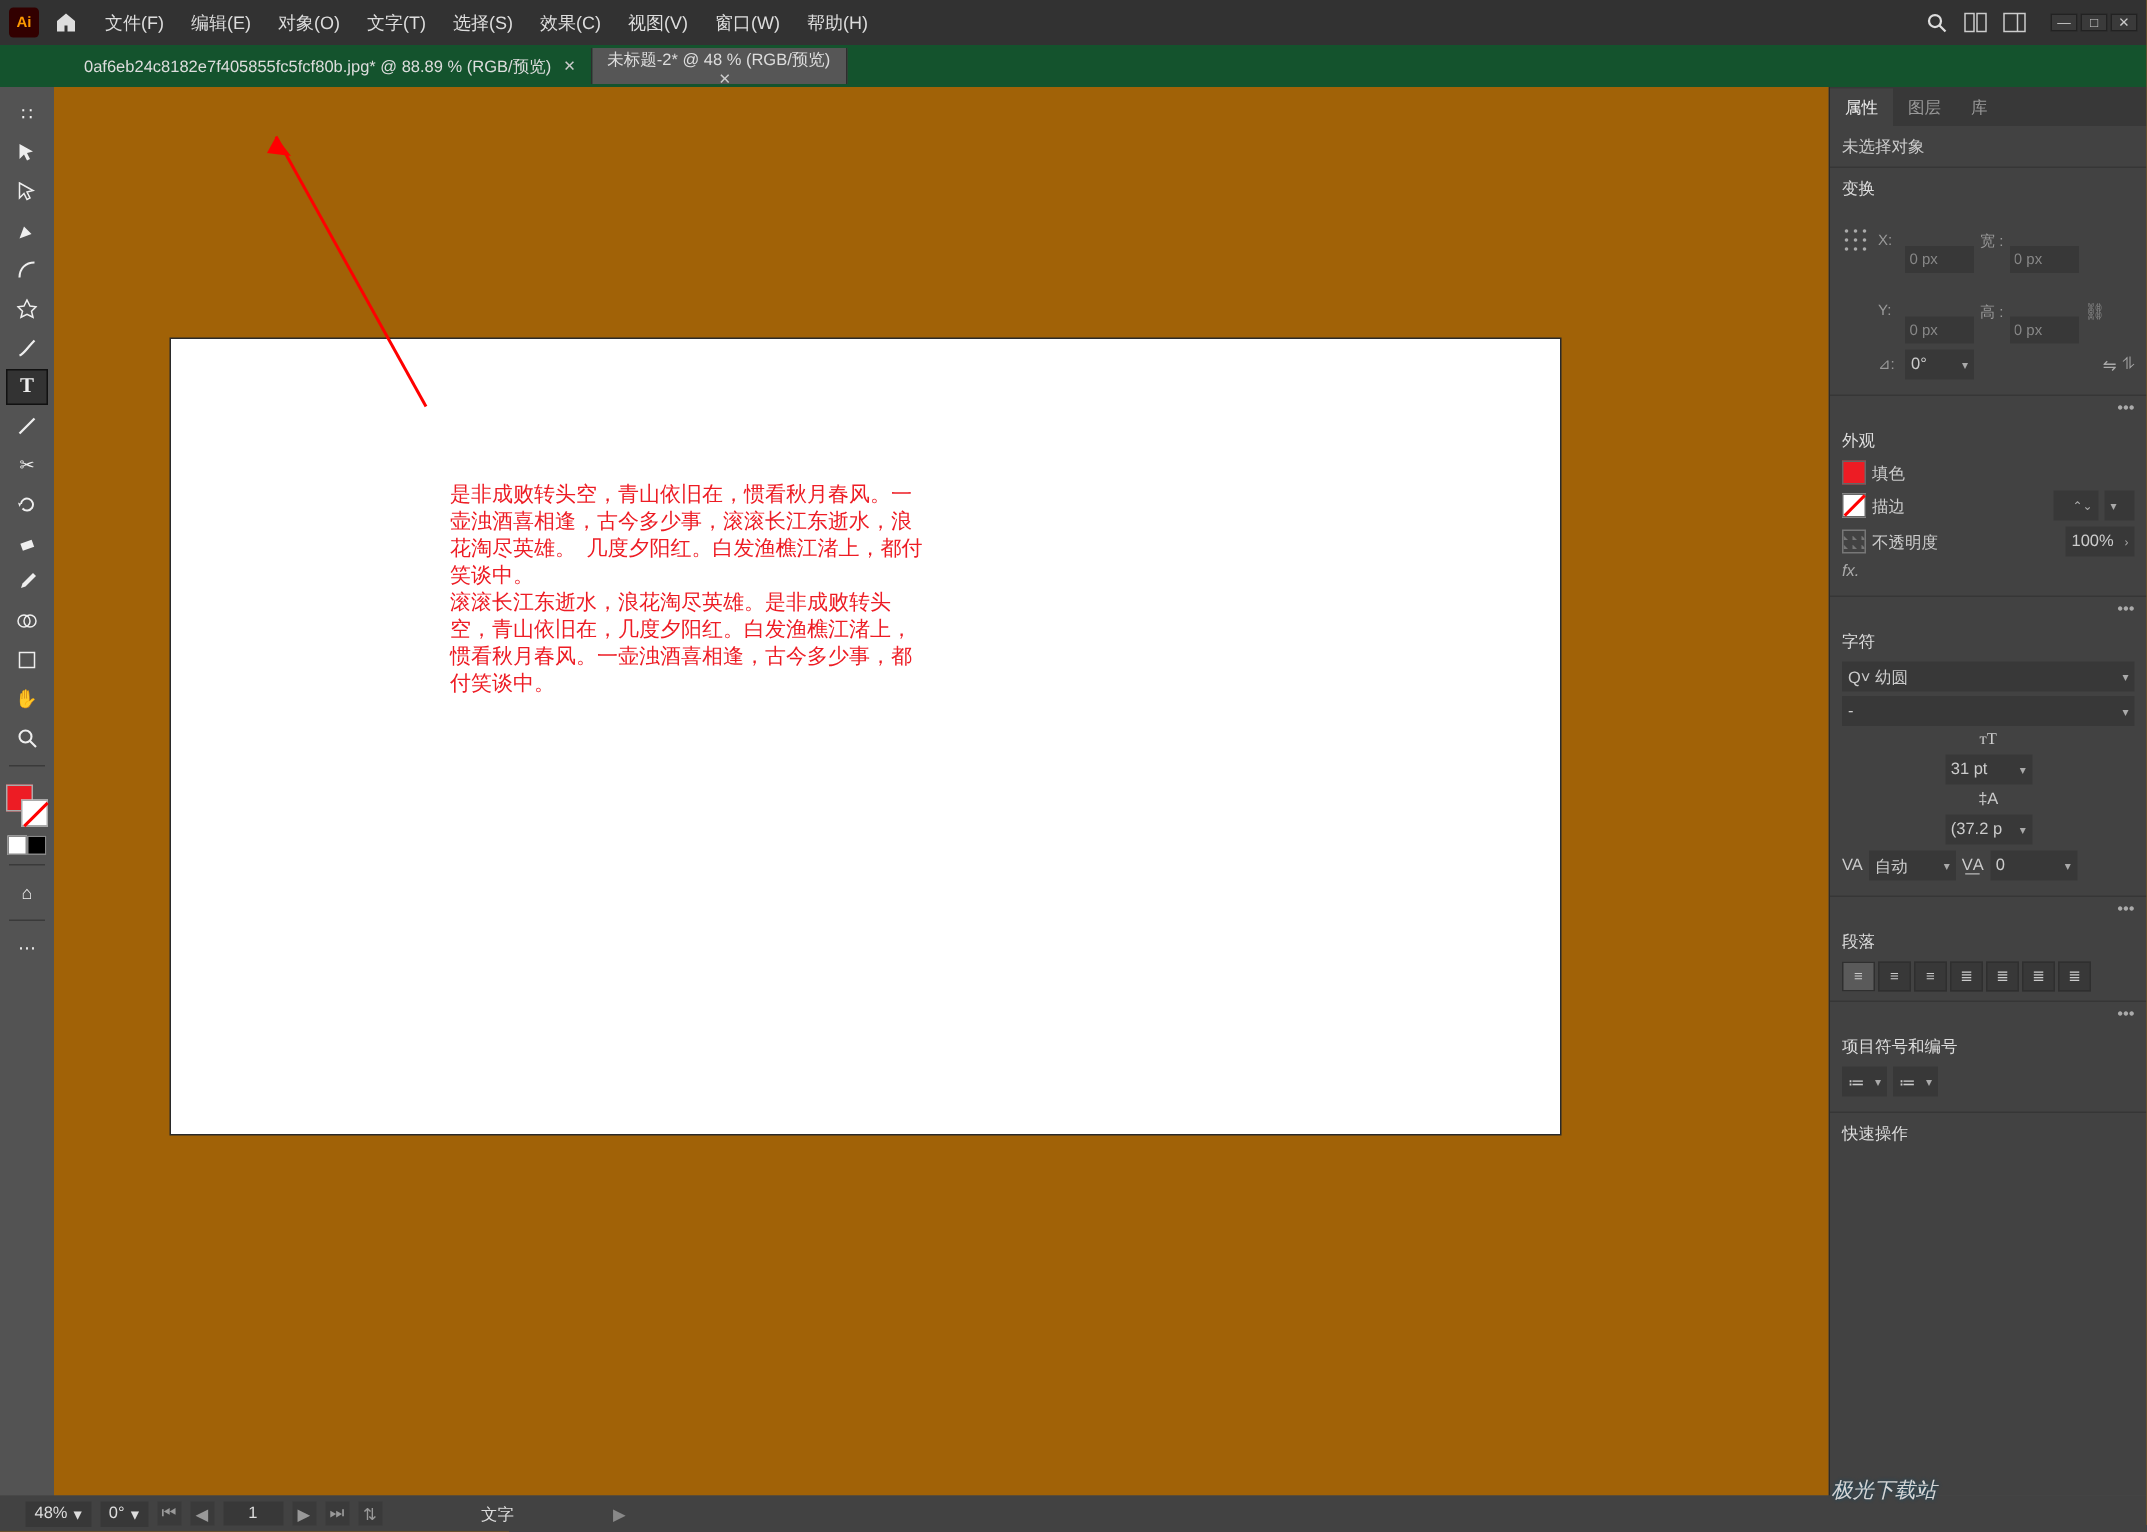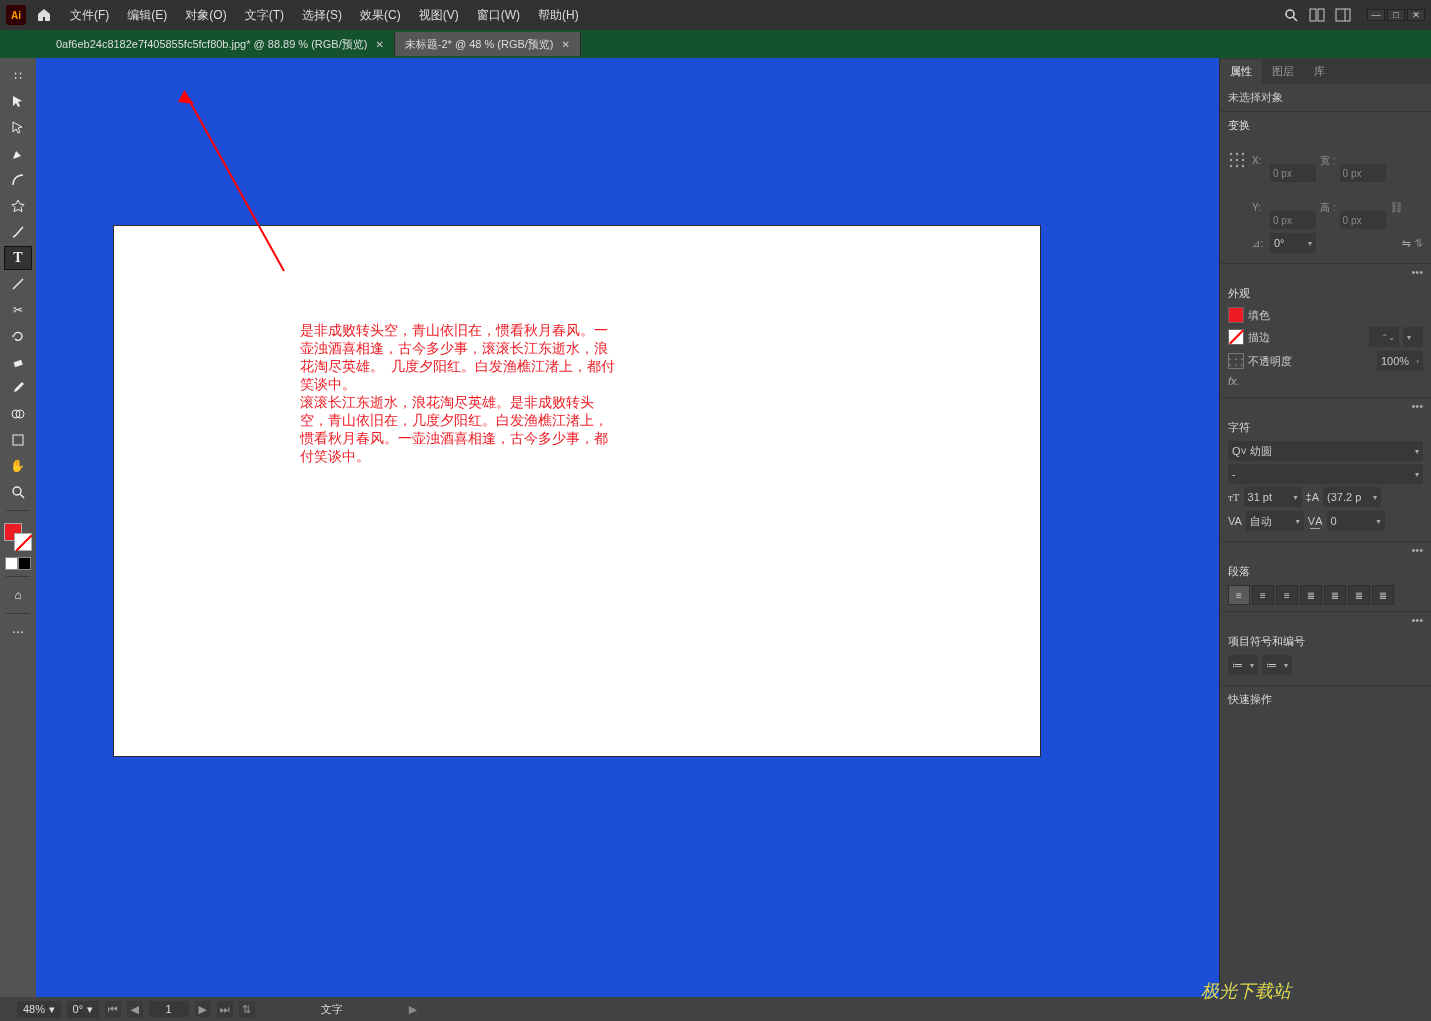--- a/index.html
+++ b/index.html
@@ -7,36 +7,36 @@
   .topbar{height:30px;background:#323232;display:flex;align-items:center;padding:0 6px;}
   .logo{width:20px;height:20px;background:#320000;color:#ff9a00;display:flex;align-items:center;justify-content:center;font-weight:bold;font-size:10px;border-radius:3px;margin-right:8px;}
   .home-ic{width:20px;height:20px;display:flex;align-items:center;justify-content:center;color:#ddd;margin-right:10px;}
   .menu{display:flex;gap:6px;}
   .menu span{padding:4px 6px;color:#ddd;cursor:default;}
   .topright{margin-left:auto;display:flex;gap:10px;align-items:center;color:#ccc;}
   .win-ctrl{display:flex;gap:2px;margin-left:6px;}
   .win-ctrl span{width:18px;height:12px;border:1px solid #222;background:#3a3a3a;display:flex;align-items:center;justify-content:center;font-size:9px;}
   .tabbar{height:28px;background:#14532d;display:flex;align-items:center;padding-left:46px;}
   .tab{height:24px;display:flex;align-items:center;padding:0 10px;color:#ddd;font-size:11px;border-right:1px solid #2d2d2d;}
-  .tab.active{background:#565656;}
+  .tab.active{background:#565656;flex-direction:column;}
   .tab .x{margin-left:8px;color:#ccc;font-size:10px;}
   .body{display:flex;height:calc(100% - 30px - 28px - 24px);}
   .tools{width:36px;background:#535353;display:flex;flex-direction:column;align-items:center;padding-top:6px;gap:2px;}
   .tools .tool{width:28px;height:24px;display:flex;align-items:center;justify-content:center;color:#eee;}
   .tools .tool.sel{background:#333;border:1px solid #111;}
   .tools .sep{width:24px;height:1px;background:#3a3a3a;margin:4px 0;}
   .swatch{position:relative;width:28px;height:28px;margin-top:6px;}
   .swatch .f{position:absolute;left:0;top:0;width:18px;height:18px;background:#ed1c24;border:1px solid #aaa;}
   .swatch .s{position:absolute;right:0;bottom:0;width:18px;height:18px;background:#fff;border:1px solid #aaa;}
   .swatch .s::after{content:"";position:absolute;left:-2px;top:8px;width:22px;height:2px;background:red;transform:rotate(-45deg);}
   .mini{display:flex;gap:0;margin-top:4px;}
   .mini span{width:13px;height:13px;border:1px solid #888;}
   .mini .a{background:#fff;}
   .mini .b{background:#000;}
-  .canvas-wrap{flex:1;position:relative;background:#1d4ed8;overflow:hidden;}
+  .canvas-wrap{flex:1;position:relative;background:#a16207;overflow:hidden;}
   .artboard{position:absolute;left:78px;top:168px;width:926px;height:530px;background:#fff;box-shadow:0 0 0 1px #2a2a2a;}
   .txt{position:absolute;left:186px;top:96px;width:320px;color:#ed1c24;font-size:14px;line-height:18px;font-family:SimSun,serif;}
   .arrow{position:absolute;left:40px;top:-140px;pointer-events:none;}
   .rightpanel{width:212px;background:#424242;border-left:1px solid #2a2a2a;display:flex;flex-direction:column;overflow:hidden;font-size:11px;}
   .rtabs{display:flex;background:#383838;height:26px;align-items:flex-end;}
   .rtabs span{padding:5px 10px;color:#999;}
   .rtabs span.active{background:#424242;color:#eee;}
   .sect{padding:6px 8px;border-bottom:1px solid #363636;}
   .sect-h{color:#ddd;margin-bottom:6px;font-size:11px;}
   .row{display:flex;align-items:center;gap:4px;margin-bottom:4px;}
@@ -47,21 +47,21 @@
   .more{text-align:right;color:#aaa;padding:2px 8px;font-size:11px;}
   .fillsw{width:16px;height:16px;background:#ed1c24;border:1px solid #666;}
   .nostroke{width:16px;height:16px;background:#fff;border:1px solid #666;position:relative;}
   .nostroke::after{content:"";position:absolute;left:-2px;top:6px;width:19px;height:2px;background:red;transform:rotate(-45deg);}
   .para-btns{display:flex;gap:2px;}
   .para-btns span{width:22px;height:20px;background:#383838;display:flex;align-items:center;justify-content:center;color:#ccc;font-size:10px;border:1px solid #2f2f2f;}
   .para-btns span.sel{background:#5a5a5a;}
   .statusbar{position:absolute;left:0;bottom:0;height:24px;width:100%;background:#424242;display:flex;align-items:center;padding:0 17px;gap:6px;font-size:11px;color:#ddd;}
   .statusbar .dd2{background:#383838;padding:2px 6px;display:flex;align-items:center;gap:4px;}
   .navbtn{width:16px;height:16px;display:flex;align-items:center;justify-content:center;color:#999;background:#3a3a3a;}
-  .wm{position:absolute;right:140px;bottom:18px;color:#fde047;font-size:18px;font-style:italic;opacity:.9;text-shadow:0 0 3px #0a4b6d;}
+  .wm{position:absolute;right:140px;bottom:18px;color:#e5e5e5;font-size:14px;font-style:italic;opacity:.9;text-shadow:0 0 3px #0a4b6d;}
   svg{display:block;}
 </style>
 </head>
 <body>
 
 <div class="topbar">
   <div class="logo">Ai</div>
   <div class="home-ic">
     <svg width="16" height="16" viewBox="0 0 16 16">
         <path fill="#ddd" d="M8 2l6 5v7H9v-4H7v4H2V7z"></path>
@@ -303,21 +303,21 @@
     <div class="sect">
       <div class="sect-h">字符</div>
       <div class="dd" style="width:100%;">
           <span>Q˅ <span>幼圆</span></span>
           <span class="ar">▾</span>
         </div>
       <div class="dd" style="width:100%;margin-top:3px;">
           <span>-</span>
           <span class="ar">▾</span>
         </div>
-      <div class="row" style="margin-top:3px;">
+      <div class="row" style="margin-top:3px;flex-direction:column;">
         <span style="font-family:serif;">тT</span>
         <div class="dd" style="width:58px;">
             <span>31 pt</span>
             <span class="ar">▾</span>
           </div>
         <span>‡A</span>
         <div class="dd" style="width:58px;">
             <span>(37.2 p</span>
             <span class="ar">▾</span>
           </div>

